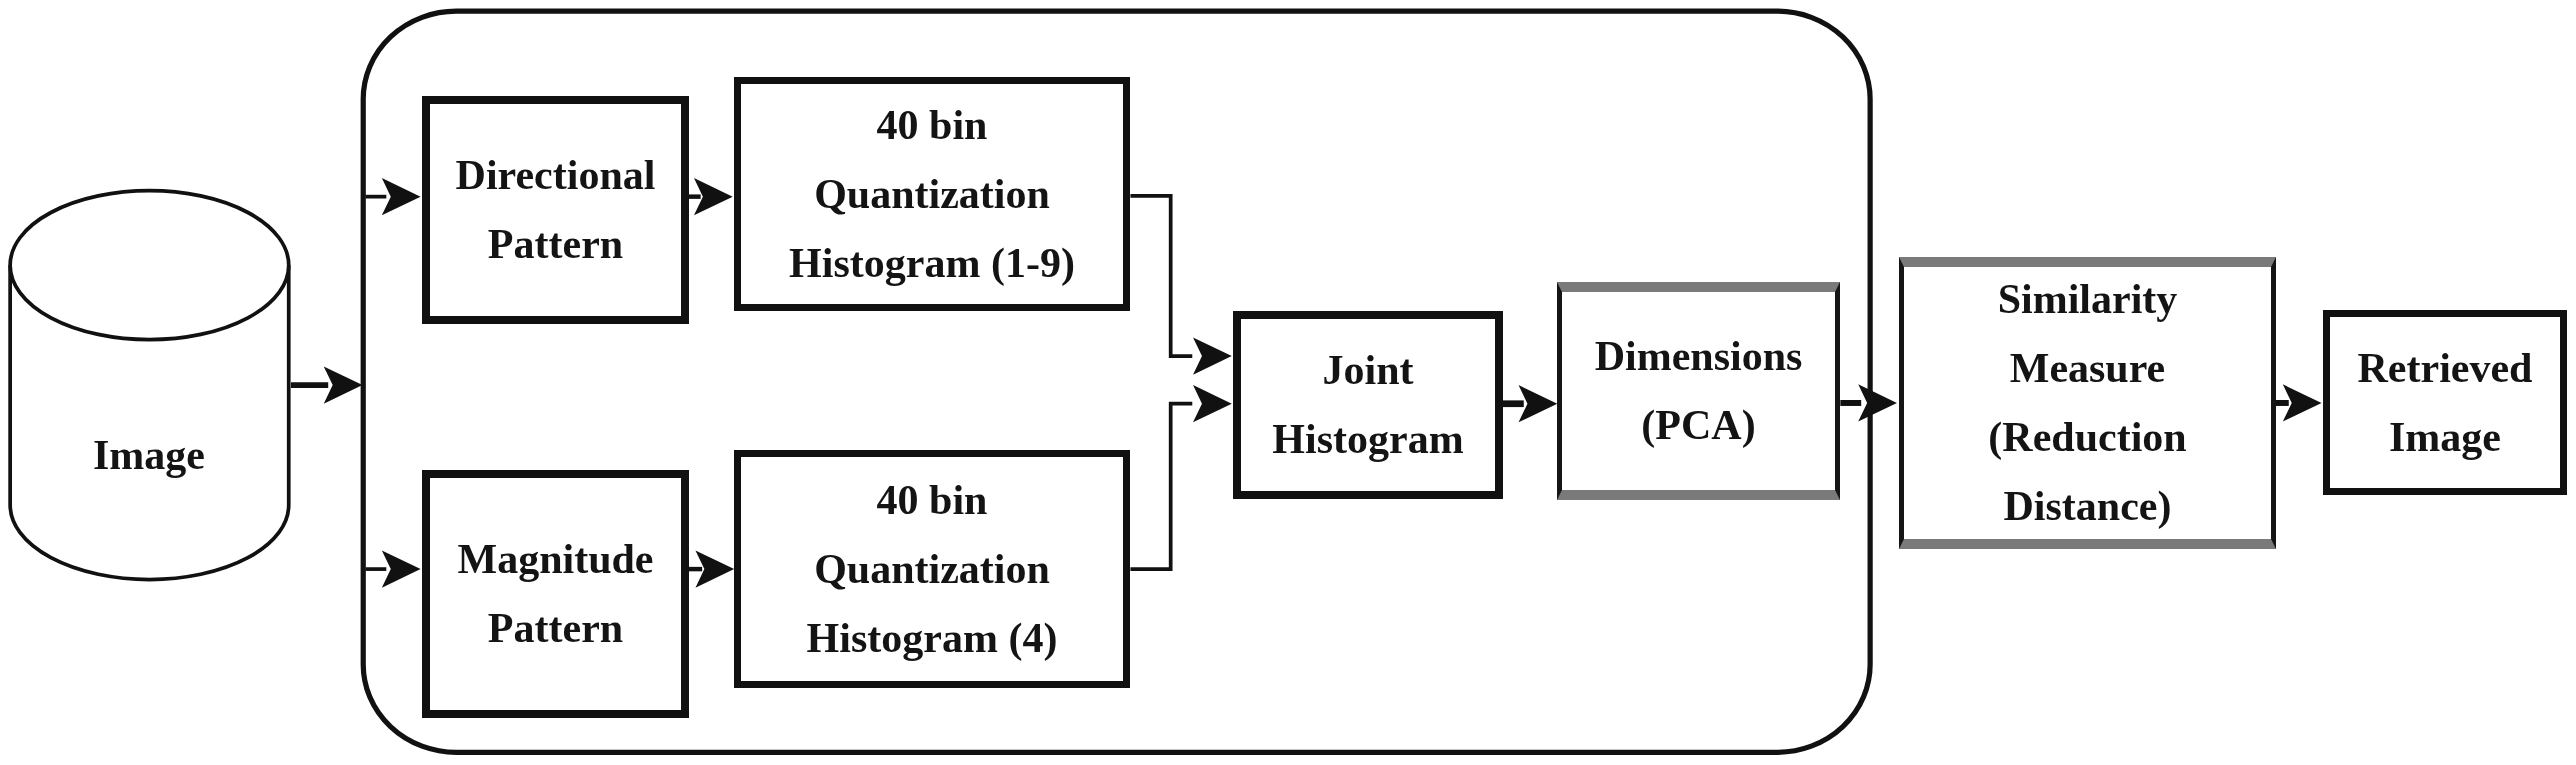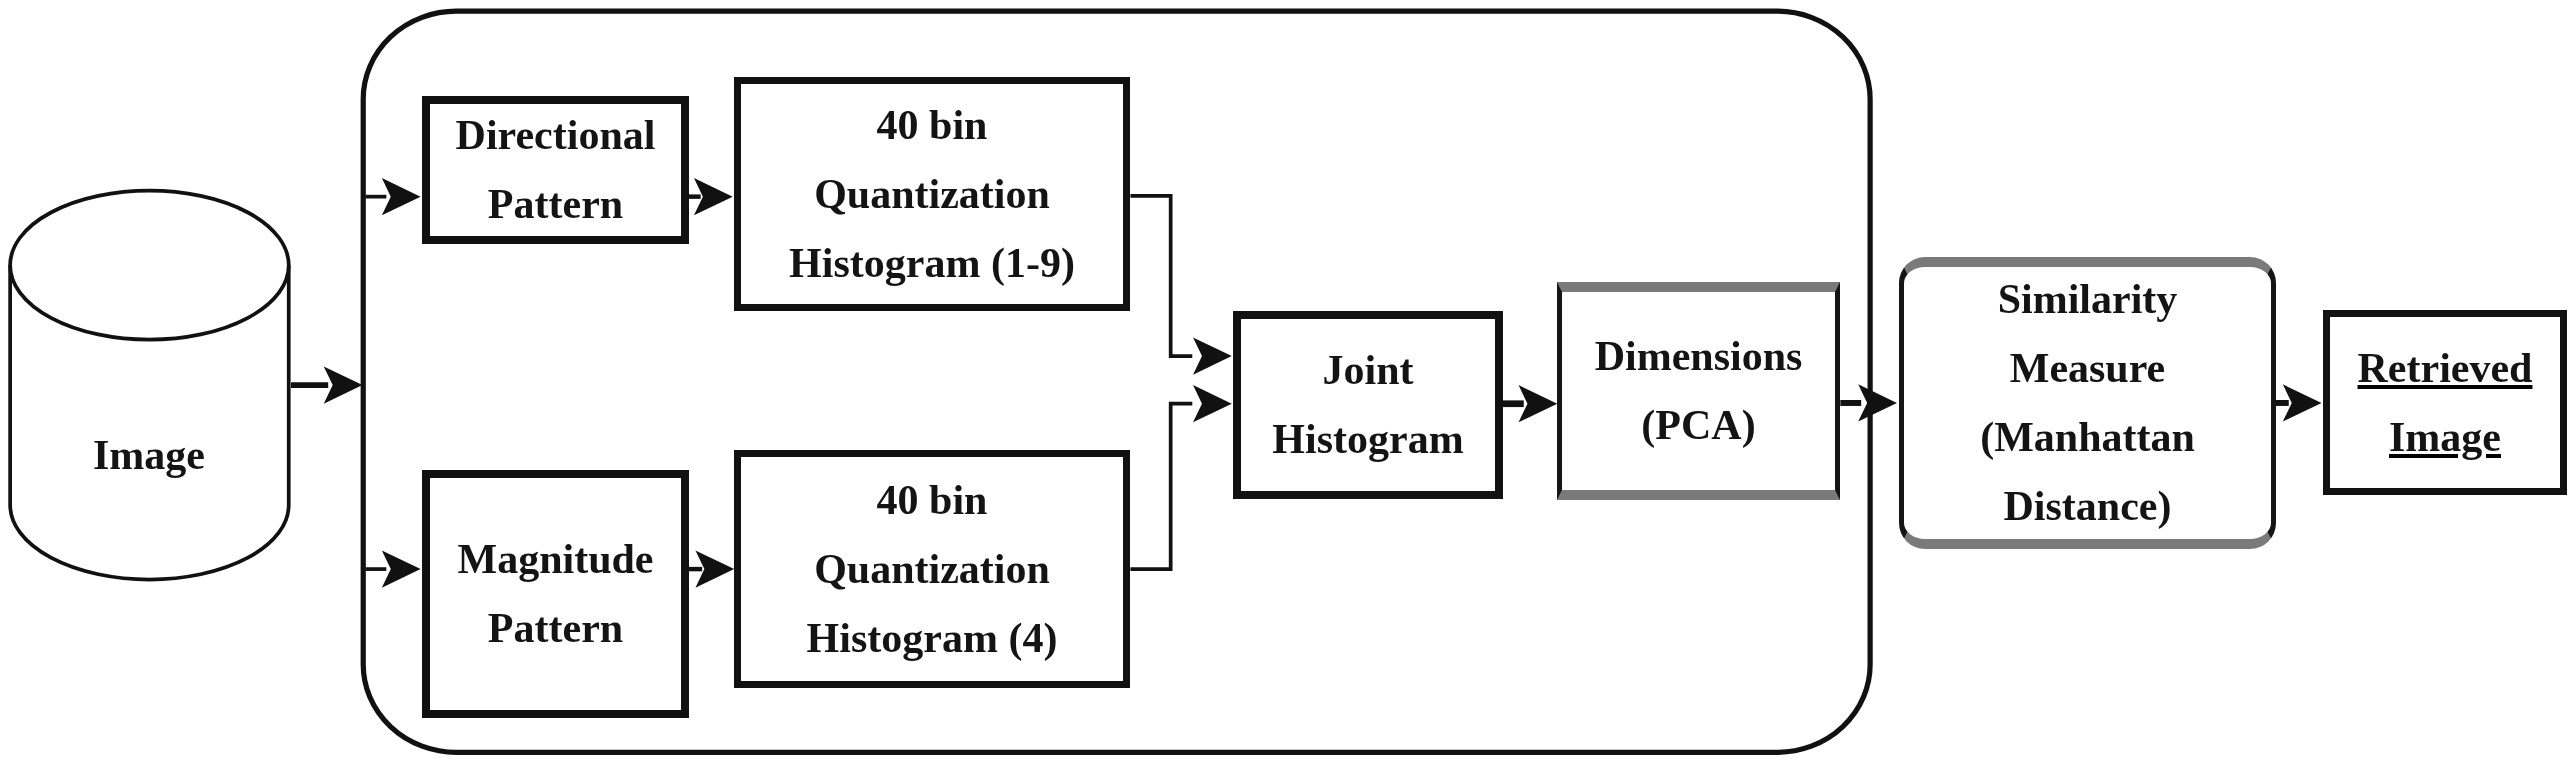--- a/index.html
+++ b/index.html
@@ -42,28 +42,28 @@
   .blackbox  { border: 8.2px solid #111111; }
   .blackbox2 { border: 7.5px solid #111111; }
   .shadowbox {
     border-top: 10.4px solid #7a7a7a;
     border-bottom: 10.4px solid #7a7a7a;
     border-left: 5.2px solid #151515;
     border-right: 5.2px solid #151515;
   }
   .plain { background: transparent; }
 
-  #node-directional { left: 422px;  top: 96px; width: 267px; height: 148px; }
+  #node-directional { left: 422px;  top: 96px; width: 267px; height: 228px; }
   #node-magnitude   { left: 422px;  top: 470px; width: 267px; height: 248px; }
   #node-hist18      { left: 734px;  top: 77px; width: 396px; height: 234px; }
   #node-hist9       { left: 734px;  top: 450px; width: 396px; height: 238px; }
   #node-joint       { left: 1233px; top: 311px; width: 270px; height: 188px; text-align: right; }
   #node-pca         { left: 1557px; top: 282px; width: 283px; height: 218px; }
-  #node-similarity  { left: 1899px; top: 257px; width: 377px; height: 292px; border-radius: 26px; }
-  #node-retrieved   { left: 2323px; top: 310px; width: 244px; height: 185px; text-decoration: underline; }
+  #node-similarity  { left: 1899px; top: 257px; width: 377px; height: 292px; }
+  #node-retrieved   { left: 2323px; top: 310px; width: 244px; height: 185px; }
   #node-database    { left: 15px;   top: 386px; width: 268px; height: 139px; }
 </style>
 </head>
 <body>
 
 <div id="stage">
 
   <svg id="wires" viewBox="0 0 3457 1027" xmlns="http://www.w3.org/2000/svg">
 
     <rect x="487" y="15" width="2023" height="995" rx="125" ry="118" fill="none" stroke="#111111" stroke-width="7"></rect>
@@ -156,21 +156,21 @@
   </div>
 
   <div class="node shadowbox" id="node-pca">
     <div class="ln">Dimensions</div>
     <div class="ln">(PCA)</div>
   </div>
 
   <div class="node shadowbox" id="node-similarity">
     <div class="ln">Similarity</div>
     <div class="ln">Measure</div>
-    <div class="ln">(Manhattan</div>
+    <div class="ln">(Reduction</div>
     <div class="ln">Distance)</div>
   </div>
 
   <div class="node blackbox2" id="node-retrieved">
     <div class="ln">Retrieved</div>
     <div class="ln">Image</div>
   </div>
 
 </div>
 

